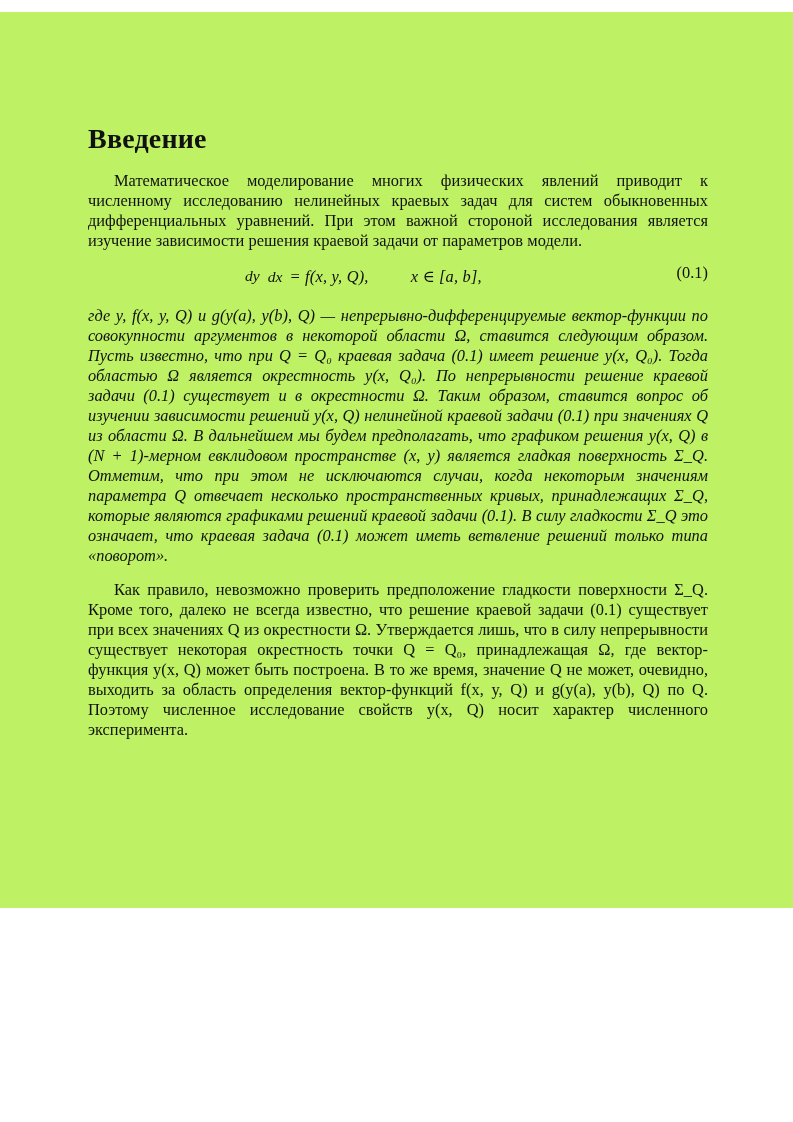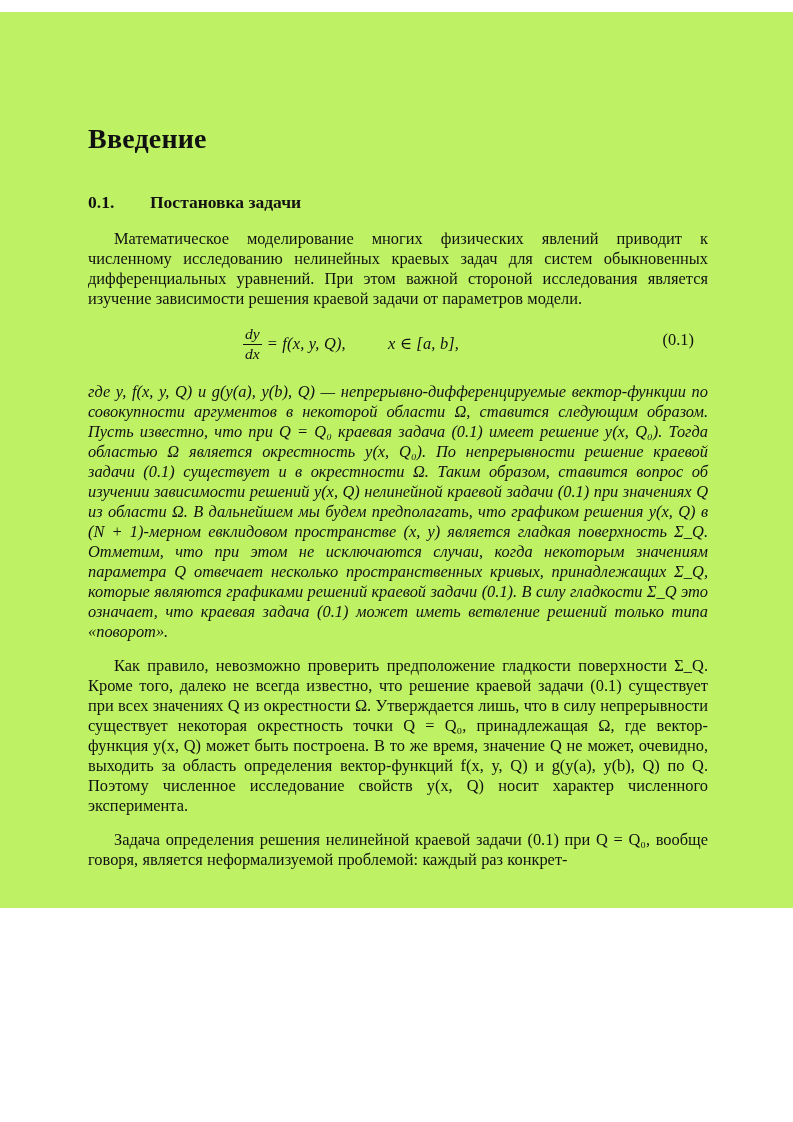--- a/index.html
+++ b/index.html
@@ -86,39 +86,39 @@
     display: flex;
     align-items: center;
     line-height: 1.0;
   }
   .eq-line-2 {
     margin-top: 2px;
     line-height: 1.35;
   }
   .frac {
     display: inline-flex;
-    flex-direction: column;
+    flex-direction: row;
     text-align: right;
     vertical-align: middle;
     line-height: 1.08;
     font-style: italic;
     font-size: 15.6px;
     margin-right: 4px;
   }
   .frac .num { padding: 0 3px 1px 3px; }
   .frac .bar {
     border-top: 1.1px solid #111;
     height: 0;
     margin: 0 1px;
   }
   .frac .den { padding: 1px 3px 0 3px; }
   .eq-gap { display: inline-block; width: 42px; }
   .eq-tag {
     position: absolute;
-    right: 14px;
+    right: 0;
     top: 50%;
     transform: translateY(-50%);
     font-size: 16.4px;
   }
 
   
   .page-number {
     position: absolute;
     left: 0;
     right: 0;
@@ -128,23 +128,20 @@
   }
 </style>
 </head>
 <body>
 
 <div class="page">
   <div class="content">
 
     <h1 class="chapter-title">Введение</h1>
 
-    <h2 class="section-heading">
-      <span class="sec-num">0.1.</span><span>Постановка задачи</span>
-    </h2>
 
     <p class="body first">
       <span class="indent"></span><span>Математическое моделирование многих физических явлений приводит к численному исследованию нелинейных краевых задач для систем обыкновенных дифференциальных уравнений. При этом важной стороной исследования является изучение зависимости решения краевой задачи от параметров модели.</span>
     </p>
 
 
     <div class="eq-block">
       <div class="eq-rows">
         <div class="eq-line">
           <span class="frac">
@@ -161,20 +158,17 @@
     </div>
 
     <p class="body tight">
       <span>где y, f(x, y, Q) и g(y(a), y(b), Q) — непрерывно-дифференцируемые вектор-функции по совокупности аргументов в некоторой области Ω, ставится следующим образом. Пусть известно, что при Q = Q₀ краевая задача (0.1) имеет решение y(x, Q₀). Тогда областью Ω является окрестность y(x, Q₀). По непрерывности решение краевой задачи (0.1) существует и в окрестности Ω. Таким образом, ставится вопрос об изучении зависимости решений y(x, Q) нелинейной краевой задачи (0.1) при значениях Q из области Ω. В дальнейшем мы будем предполагать, что графиком решения y(x, Q) в (N + 1)-мерном евклидовом пространстве (x, y) является гладкая поверхность Σ_Q. Отметим, что при этом не исключаются случаи, когда некоторым значениям параметра Q отвечает несколько пространственных кривых, принадлежащих Σ_Q, которые являются графиками решений краевой задачи (0.1). В силу гладкости Σ_Q это означает, что краевая задача (0.1) может иметь ветвление решений только типа «поворот».</span>
     </p>
 
     <p class="body">
       <span class="indent"></span><span>Как правило, невозможно проверить предположение гладкости поверхности Σ_Q. Кроме того, далеко не всегда известно, что решение краевой задачи (0.1) существует при всех значениях Q из окрестности Ω. Утверждается лишь, что в силу непрерывности существует некоторая окрестность точки Q = Q₀, принадлежащая Ω, где вектор-функция y(x, Q) может быть построена. В то же время, значение Q не может, очевидно, выходить за область определения вектор-функций f(x, y, Q) и g(y(a), y(b), Q) по Q. Поэтому численное исследование свойств y(x, Q) носит характер численного эксперимента.</span>
     </p>
 
-    <p class="body">
-      <span class="indent"></span><span>Задача определения решения нелинейной краевой задачи (0.1) при Q = Q₀, вообще говоря, является неформализуемой проблемой: каждый раз конкрет-</span>
-    </p>
 
   </div>
 
   <div class="page-number">3</div>
 </div>
 
 </body></html>

